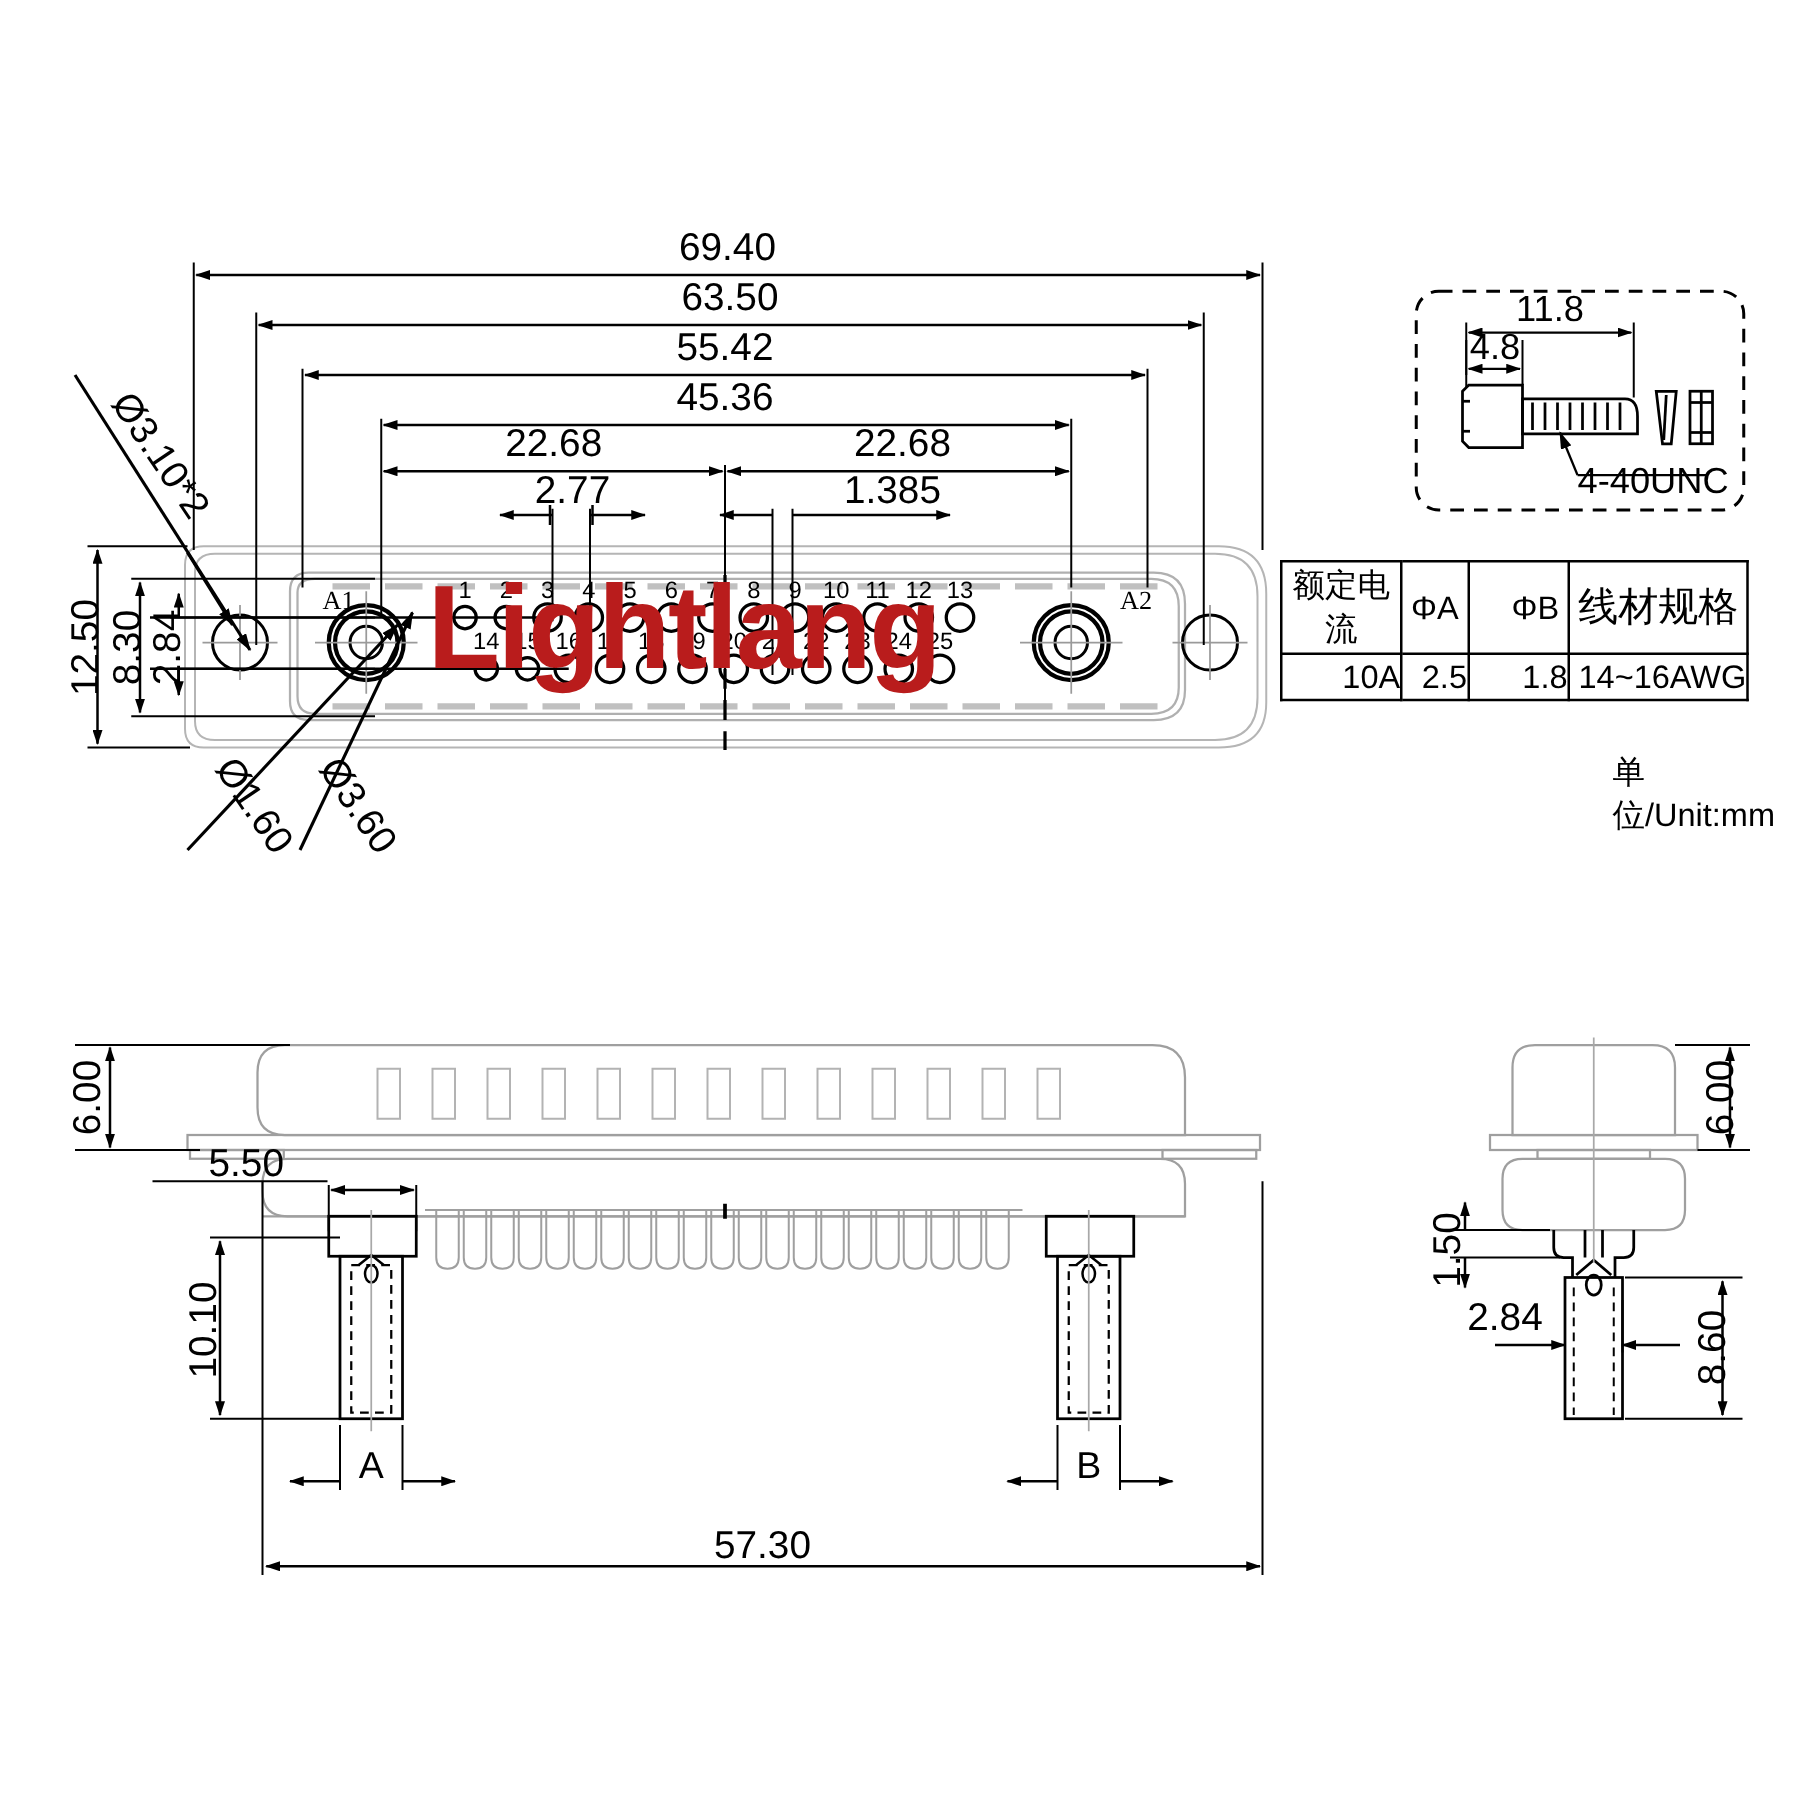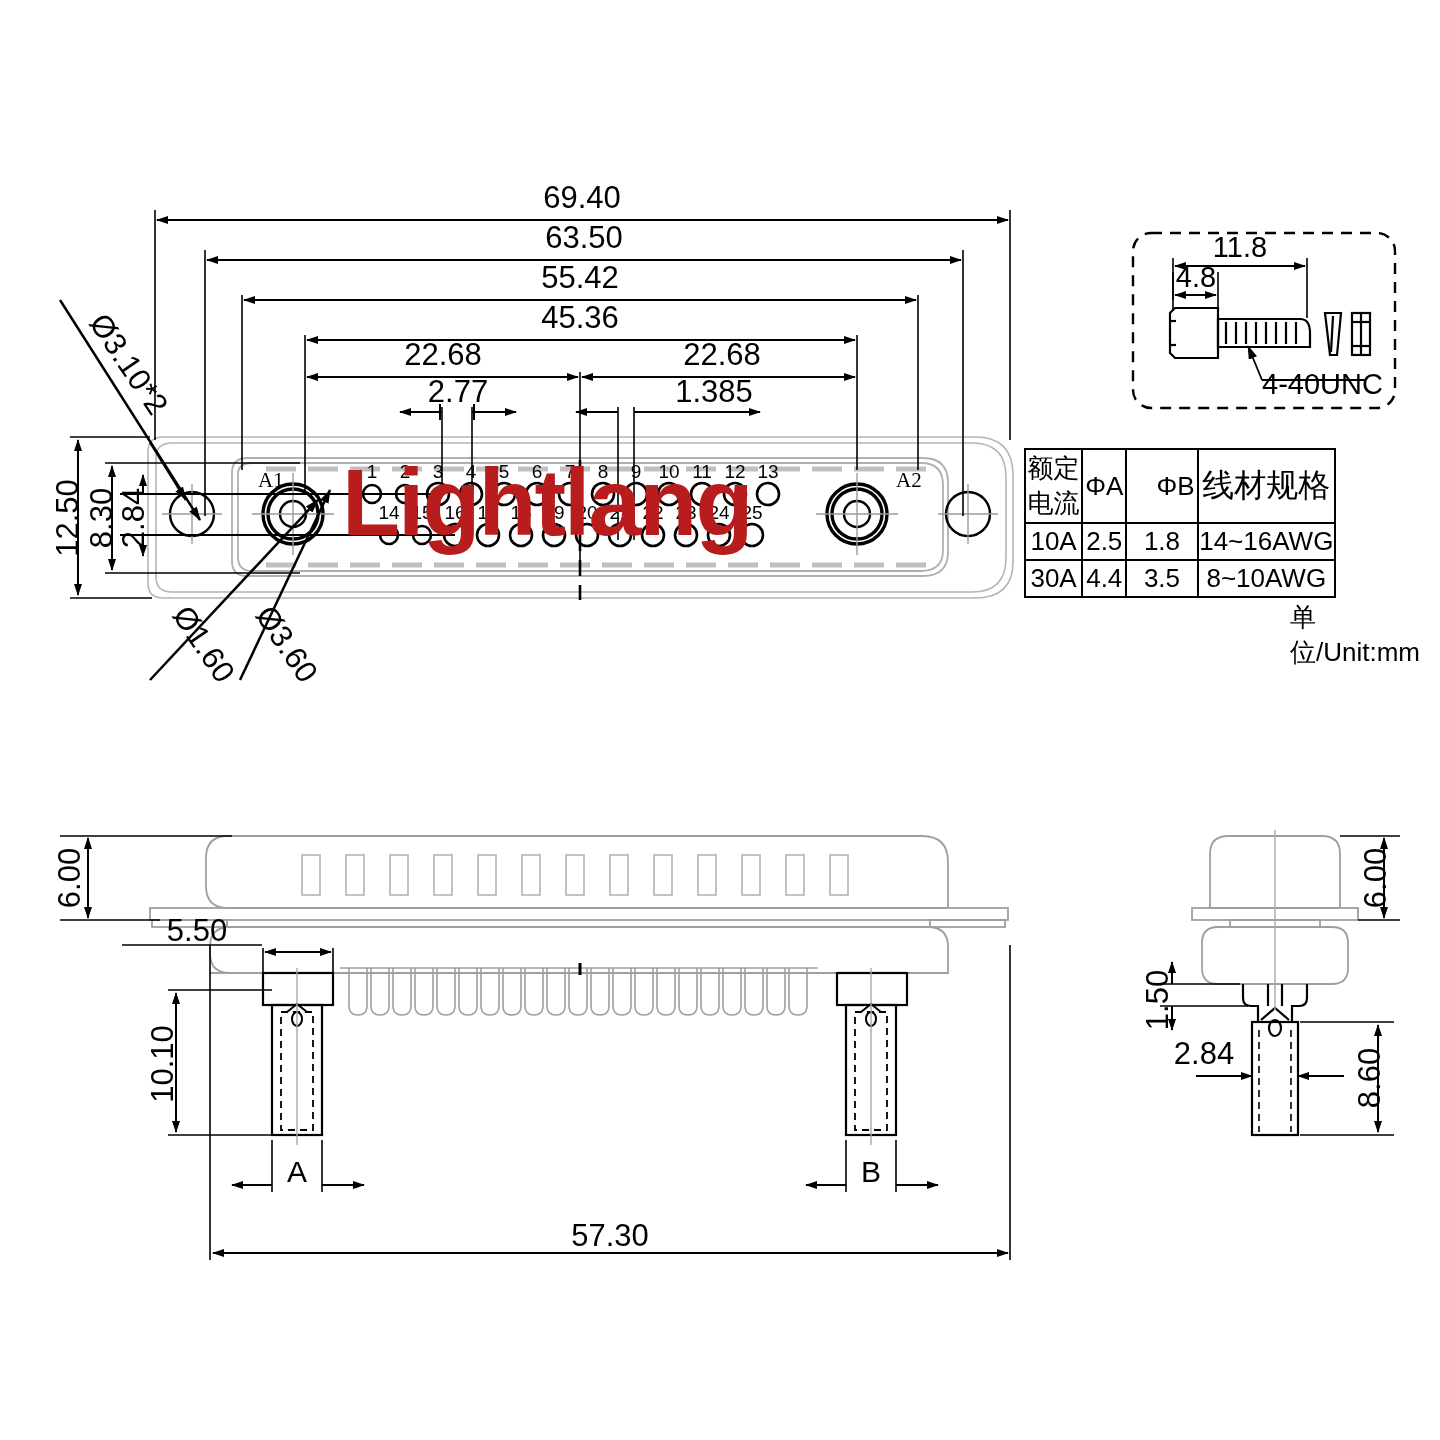--- a/index.html
+++ b/index.html
@@ -1,21 +1,21 @@
 <!DOCTYPE html>
 <html><head>
 <meta charset="utf-8">
 <style>
   html,body{margin:0;padding:0;background:#fff;}
   body{width:1440px;height:1440px;position:relative;font-family:"Liberation Sans",sans-serif;overflow:hidden;}
   #stage{position:absolute;left:0;top:0;width:1440px;height:1440px;}
   svg{display:block;}
   .dimtxt{font-family:"Liberation Sans",sans-serif;fill:#000;}
   .tbl{position:absolute;border-collapse:collapse;}
-  .tbl td{border:2px solid #000;text-align:center;font-family:"Liberation Sans",sans-serif;
+  .tbl td{border:2px solid #000;text-align:right;font-family:"Liberation Sans",sans-serif;
           font-size:26px;color:#000;padding:0;height:35px;}
   .unit{position:absolute;font-size:26px;color:#000;font-family:"Liberation Sans",sans-serif;}
   .wm{position:absolute;font-family:"Liberation Sans",sans-serif;font-weight:bold;
       color:#b91c1c;font-size:95px;letter-spacing:-2px;user-select:none;}
 </style>
 </head>
 <body>
 
 <div id="stage">
 
@@ -458,40 +458,34 @@
         <text x="554" y="519">19</text>
         <text x="587" y="519">20</text>
         <text x="620" y="519">21</text>
         <text x="653" y="519">22</text>
         <text x="686" y="519">23</text>
         <text x="719" y="519">24</text>
         <text x="752" y="519">25</text>
       </g>
   </svg>
 
-  <table class="tbl" id="spec-table" style="left:1024px;top:448px;width:312px;">
+  <table class="tbl" id="spec-table" style="left:1024px;top:448px;width:375px;">
     <thead>
       <tr>
         <th style="border:2px solid #000;width:128px;height:38px;font-weight:normal;font-size:26px;">额定电流</th>
         <th style="border:2px solid #000;width:58px;height:38px;font-weight:normal;font-size:26px;">ΦA</th>
         <th style="border:2px solid #000;width:58px;height:38px;font-weight:normal;font-size:26px;padding-left:28px;">ΦB</th>
         <th style="border:2px solid #000;width:144px;height:38px;font-weight:normal;font-size:32px;">线材规格</th>
       </tr>
     </thead>
     <tbody id="spec-body">
         <tr>
           <td>10A</td>
           <td>2.5</td>
           <td>1.8</td>
           <td>14~16AWG</td>
         </tr>
-        <tr>
-          <td>30A</td>
-          <td>4.4</td>
-          <td>3.5</td>
-          <td>8~10AWG</td>
-        </tr>
       </tbody>
   </table>
 
   <div class="unit" style="left:1250px;top:600px;margin-left:40px;">单位/Unit:mm</div>
 
 </div>
 
 </body></html>

